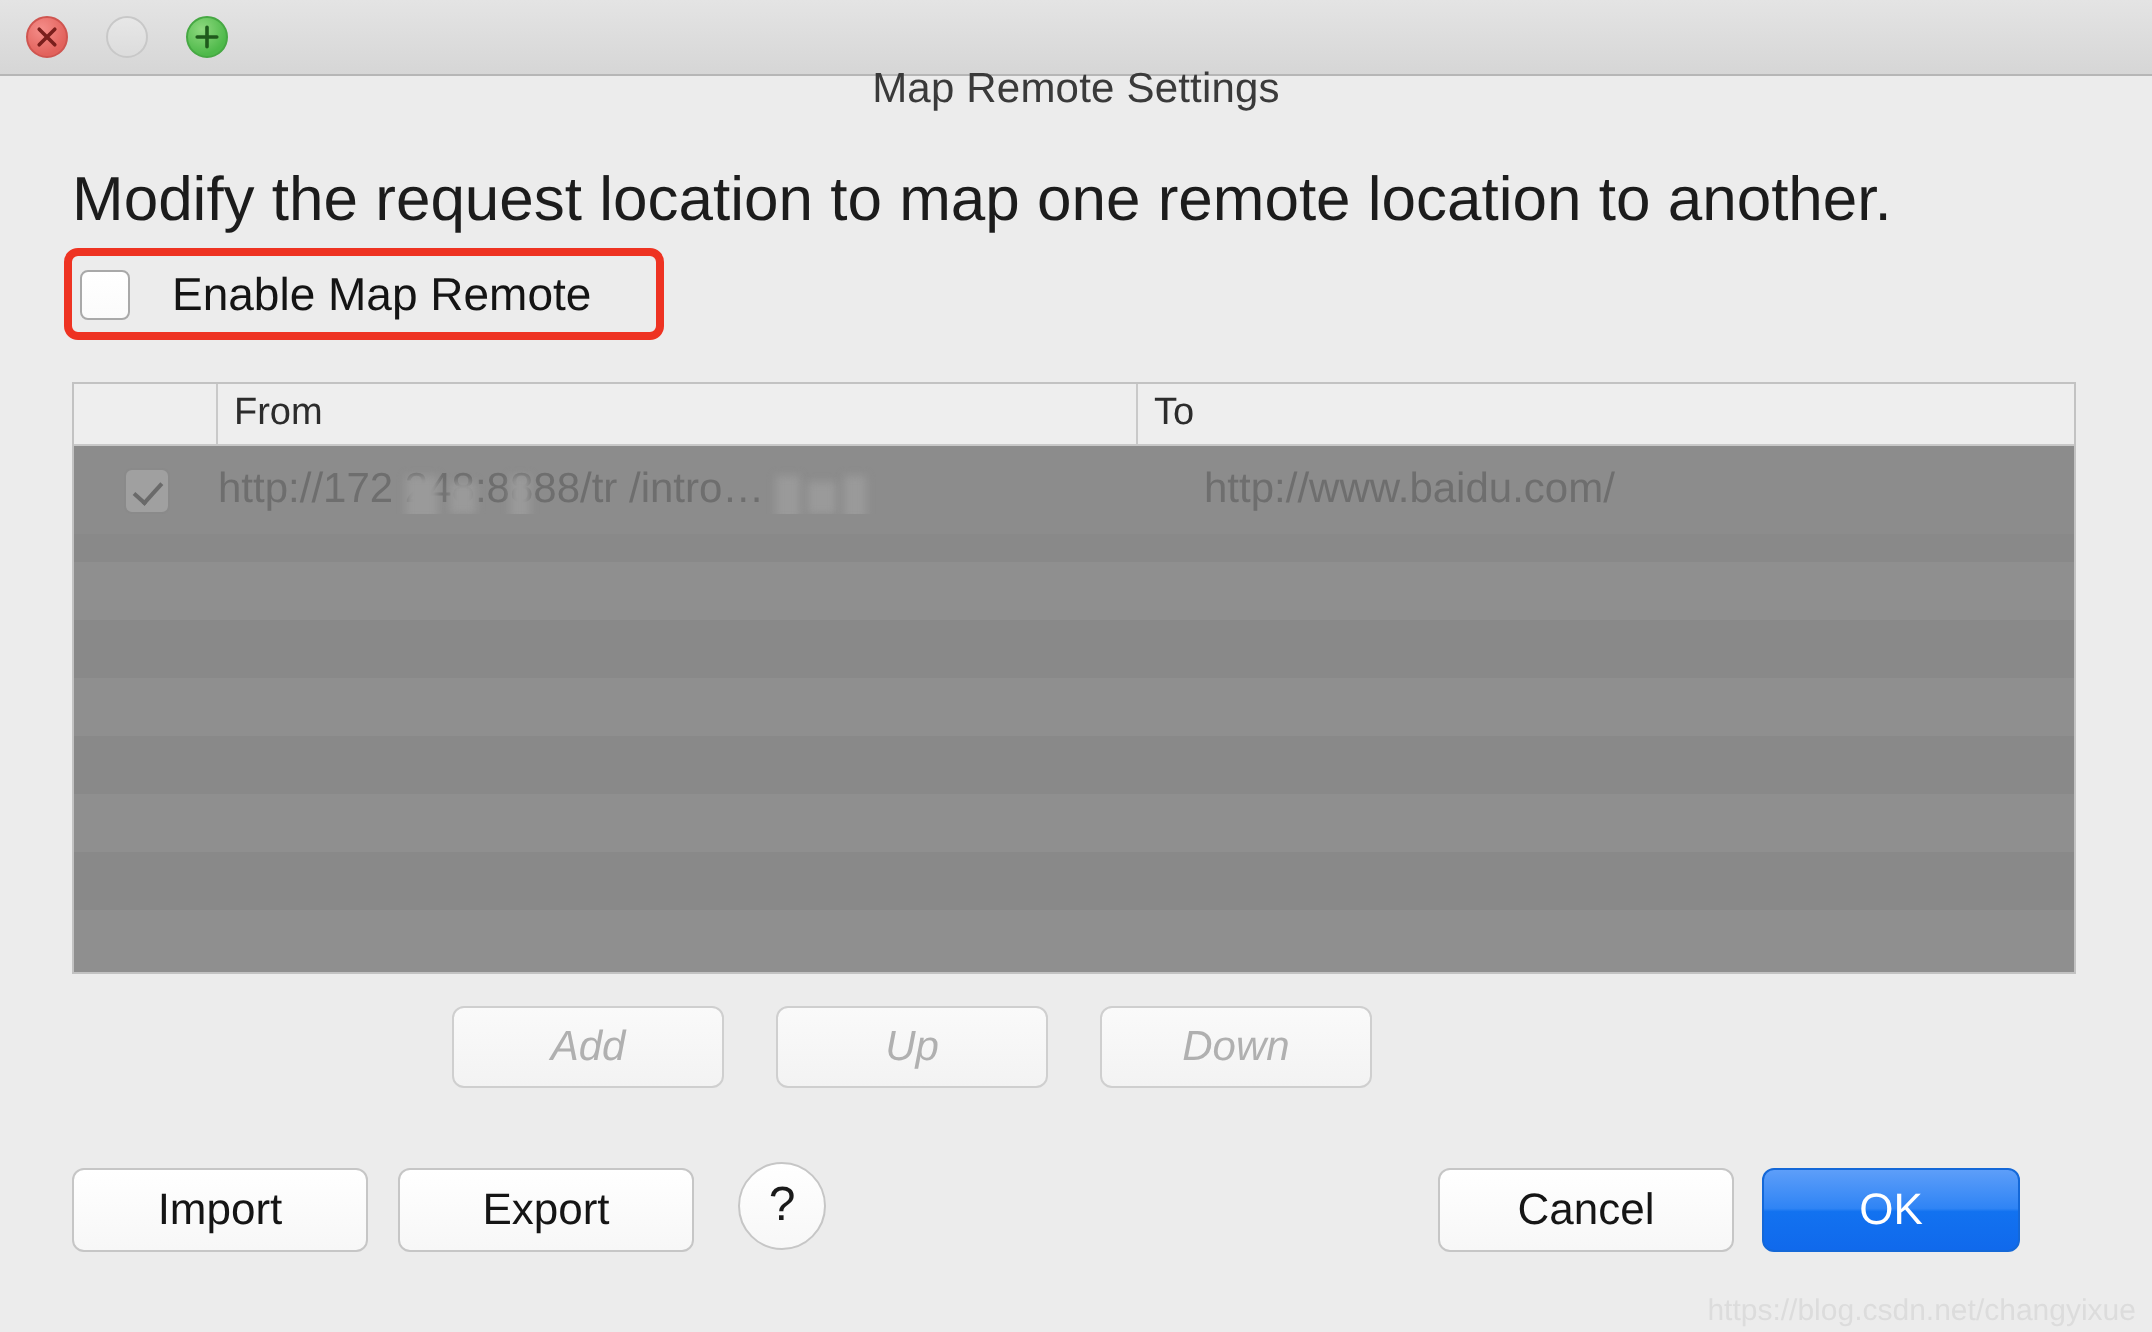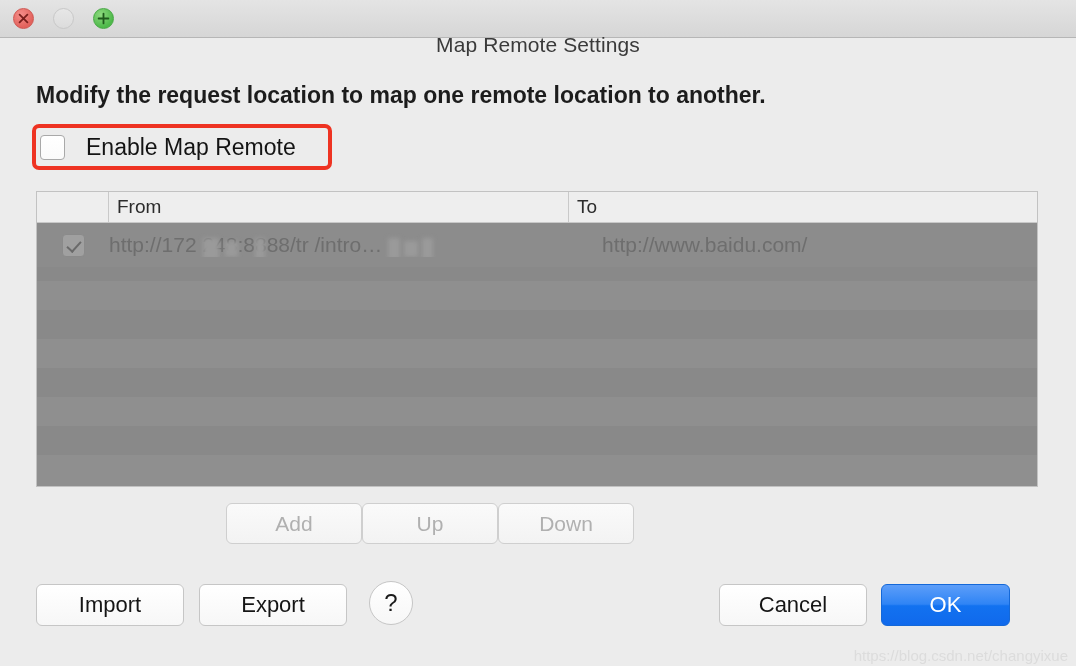--- a/index.html
+++ b/index.html
@@ -60,24 +60,23 @@
     background: radial-gradient(circle at 36% 30%, #8ed97f, #4eb94a 70%);
     border: 1px solid #46a843;
   }
   .traffic svg { display: block; }
 
   
   .description {
     position: absolute;
     left: 36px;
     top: 82px;
-    font-size: 23px;
+    font-size: 31px;
     color: #1c1c1c;
     white-space: nowrap;
-    font-weight: bold;
   }
 
   
   .annotation-box {
     position: absolute;
     left: 32px;
     top: 124px;
     width: 300px;
     height: 46px;
     border: 4px solid #ee3322;
@@ -225,20 +224,22 @@
   .r4 { left: 279px; width: 12px; }
   .r5 { left: 295px; width: 14px; height: 16px; top: 8px; }
   .r6 { left: 313px; width: 11px; }
 
   
   .mid-buttons {
     position: absolute;
     left: 226px;
     top: 503px;
     display: flex;
+    gap: 26px;
+    font-style: italic;
   }
   .btn {
     font-family: "Liberation Sans", sans-serif;
     font-size: 21px;
     border-radius: 6px;
     border: 1px solid #cfcfcf;
     background: linear-gradient(to bottom, #fafafa, #f3f3f3);
     color: #b0b0b0;
     box-sizing: border-box;
     display: flex;

